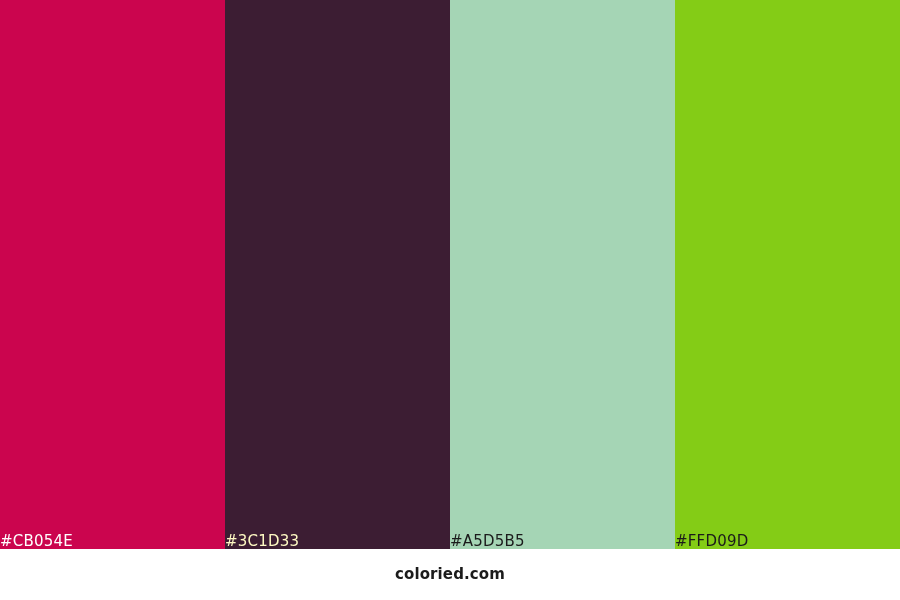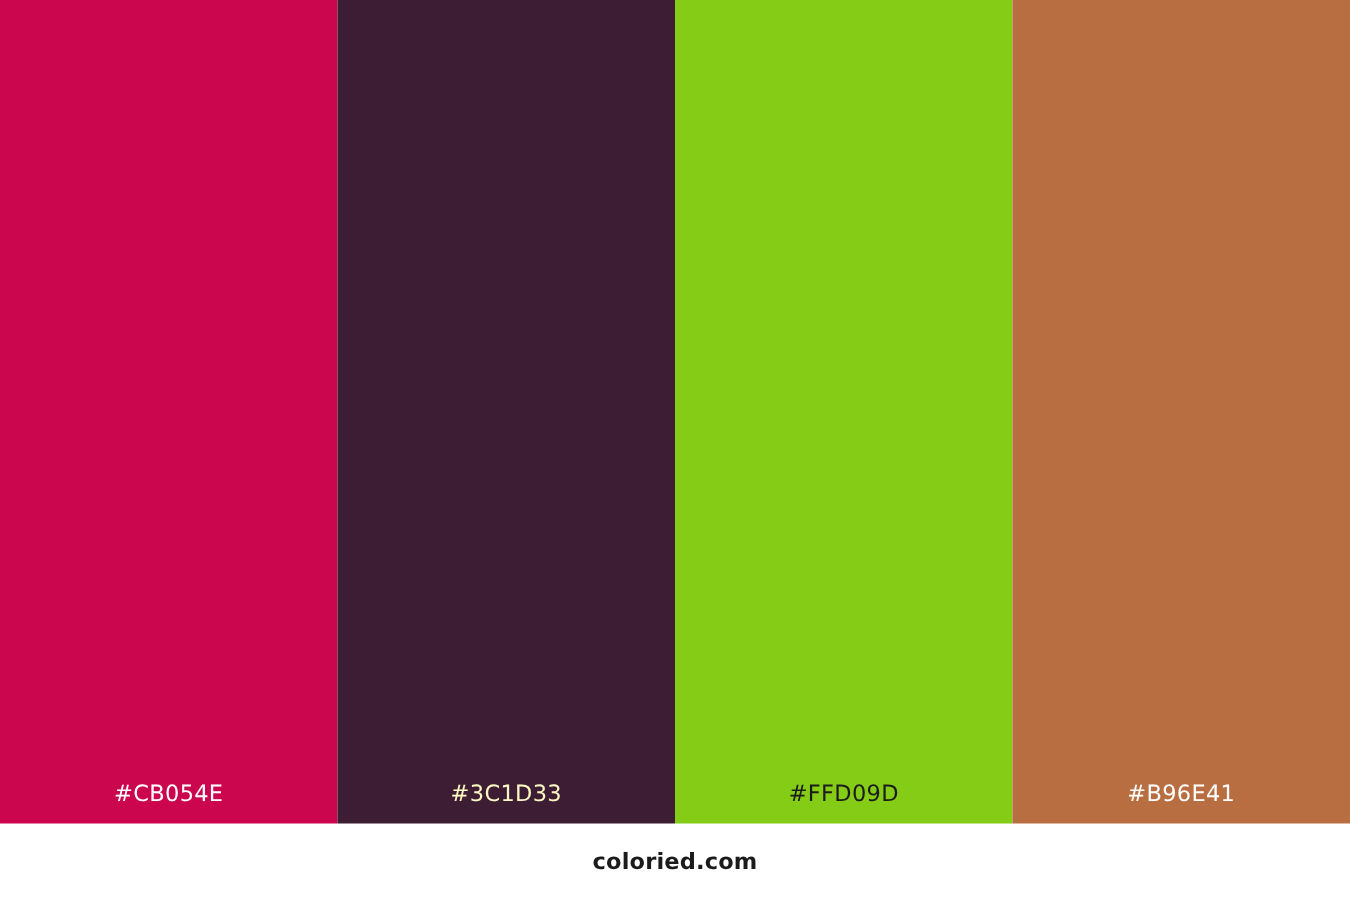--- a/index.html
+++ b/index.html
@@ -31,25 +31,24 @@
     flex: 1 1 0;
     height: 100%;
     position: relative;
     display: flex;
     align-items: flex-end;
     justify-content: center;
   }
   .swatch-label {
     display: block;
     width: 100%;
-    text-align: center;
+    text-align: left;
     font-size: 15px;
     line-height: 15px;
     letter-spacing: 0.2px;
-    padding-bottom: 12px;
     font-family: "DejaVu Sans", "Liberation Sans", sans-serif;
     white-space: nowrap;
   }
   #footer-bar {
     width: 900px;
     height: 51px;
     background: #ffffff;
     display: flex;
     align-items: center;
     justify-content: center;
@@ -71,28 +70,28 @@
   <div id="swatch-strip">
 
     <div class="swatch" style="background-color: rgb(203, 5, 78);">
       <span class="swatch-label" style="color: rgb(255, 255, 255);">#CB054E</span>
     </div>
 
     <div class="swatch" style="background-color: rgb(60, 29, 51);">
       <span class="swatch-label" style="color: #fef9c3;">#3C1D33</span>
     </div>
 
+    <div class="swatch" style="background-color: rgb(165, 213, 181);">
+      <span class="swatch-label" style="color: rgb(27, 27, 27);">#A5D5B5</span>
+    </div>
 
     <div class="swatch" style="background-color: #84cc16;">
       <span class="swatch-label" style="color: rgb(27, 27, 27);">#FFD09D</span>
     </div>
 
-    <div class="swatch" style="background-color: rgb(185, 110, 65);">
-      <span class="swatch-label" style="color: rgb(255, 255, 255);">#B96E41</span>
-    </div>
 
   </div>
 
   <div id="footer-bar">
     <span id="site-credit">coloried.com</span>
   </div>
 
 </div>
 
 </body></html>

